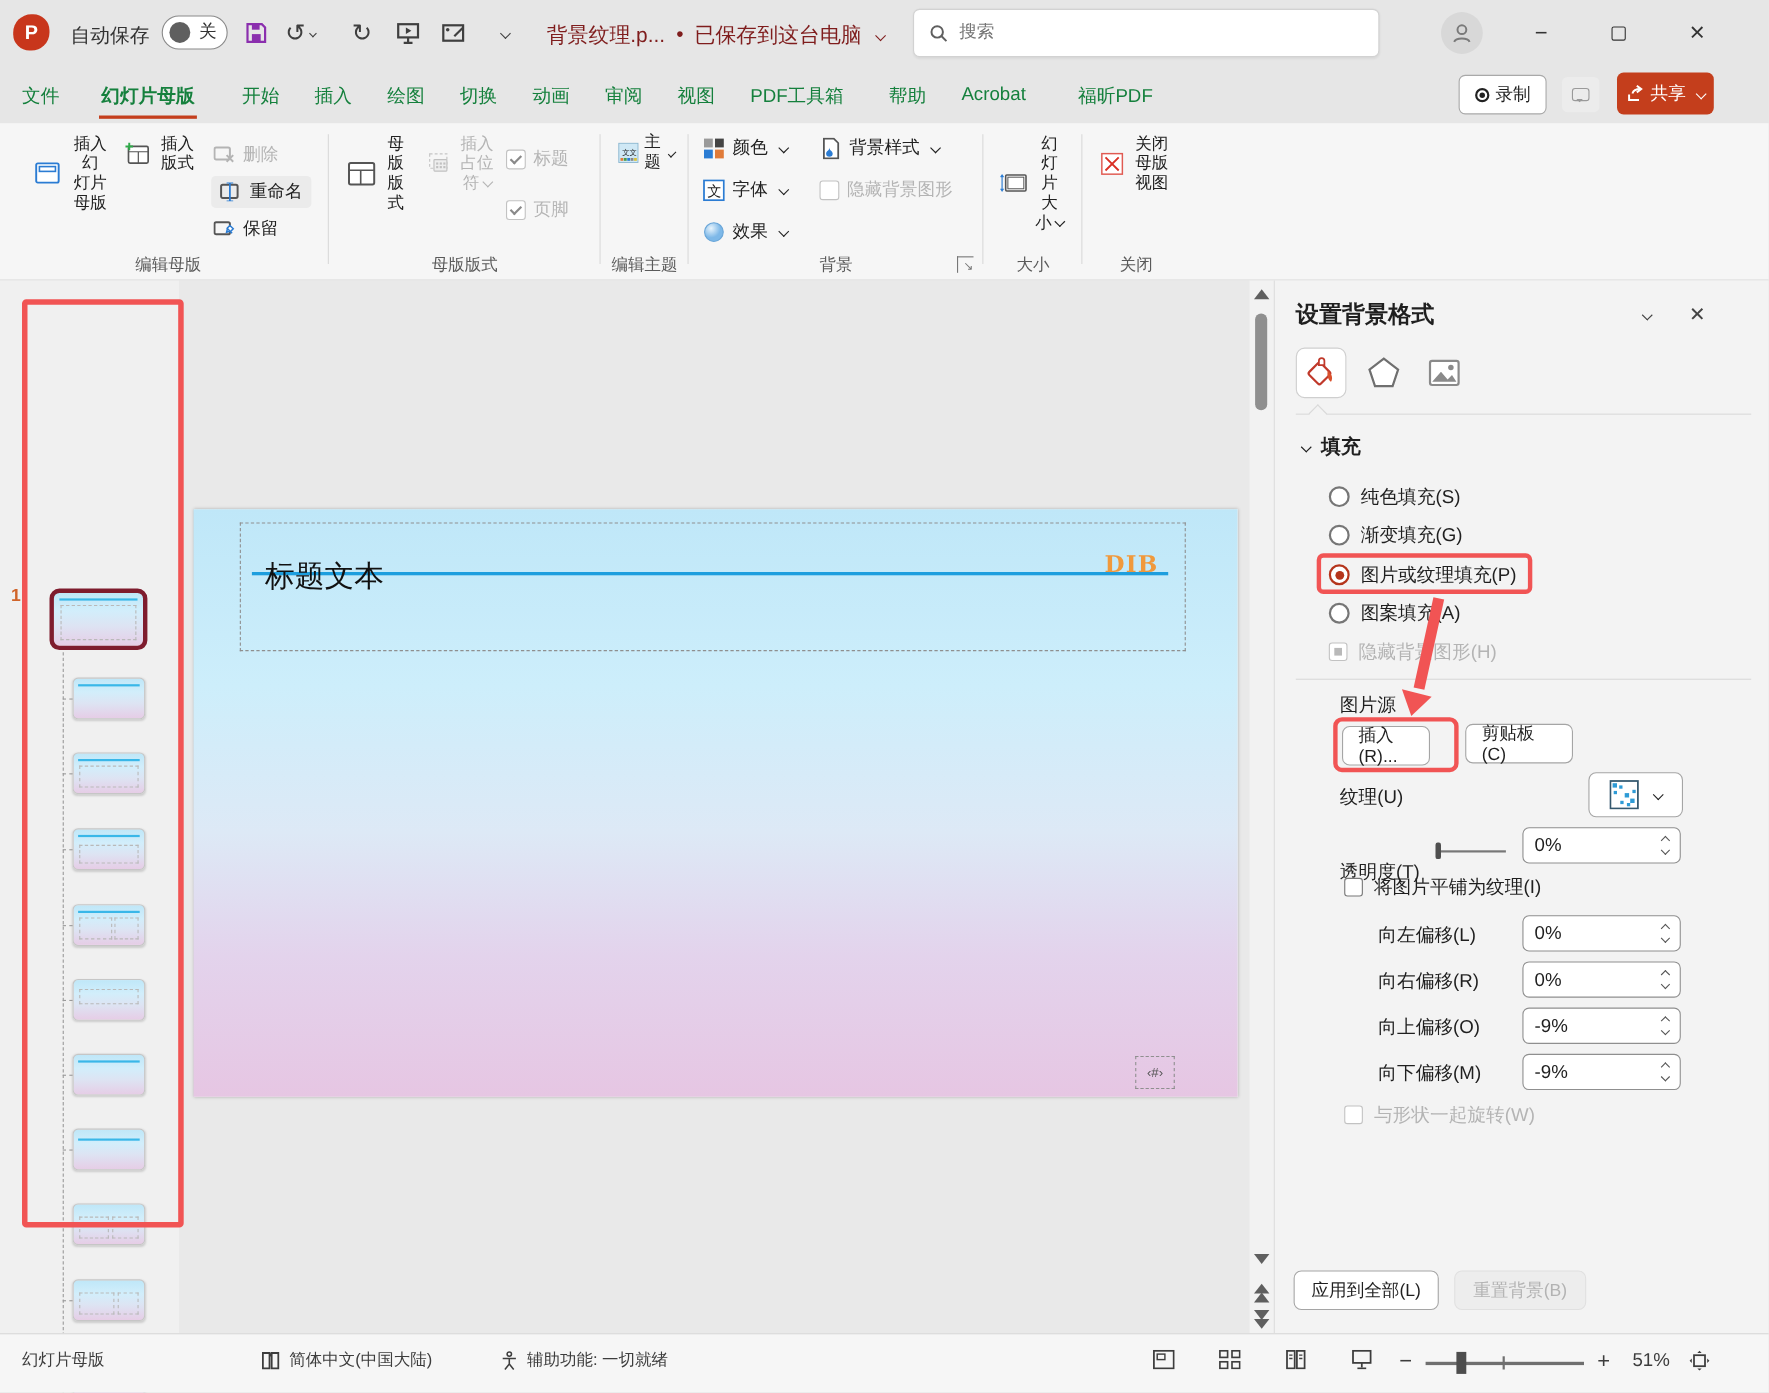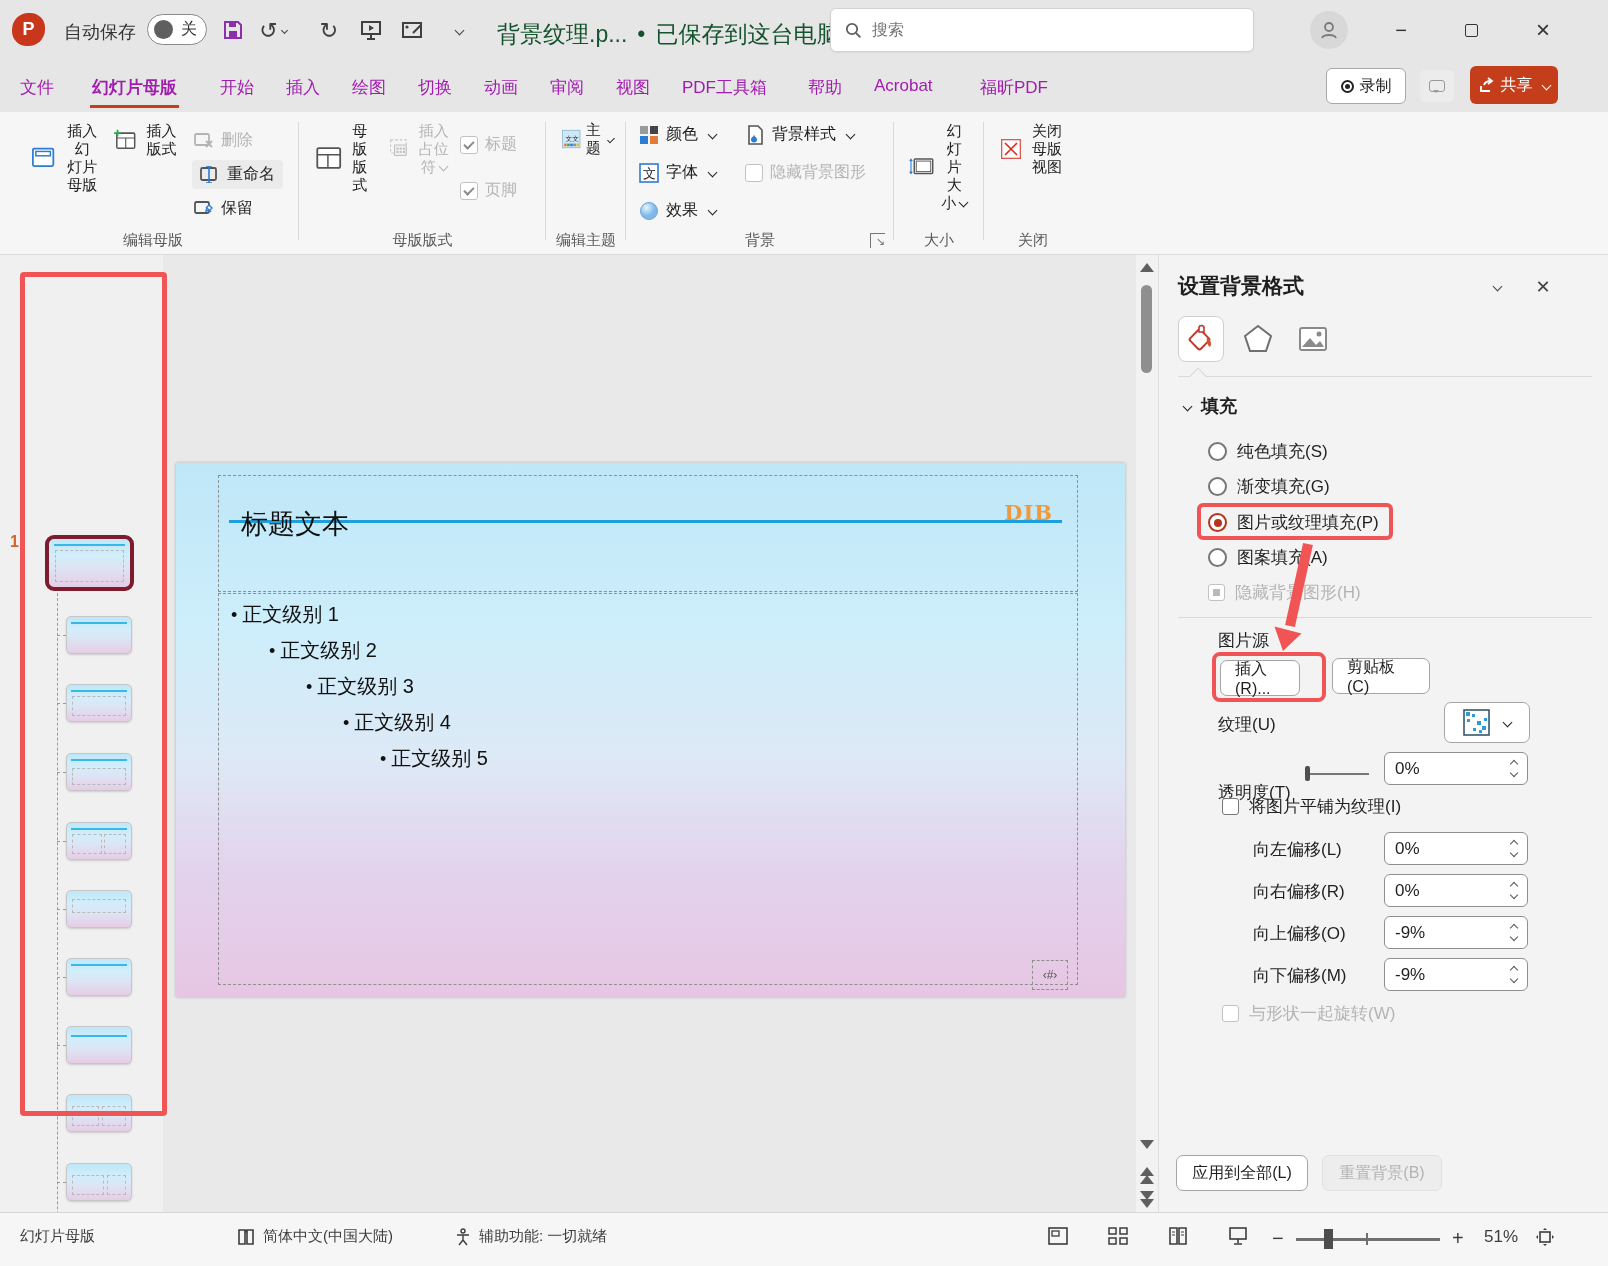--- a/index.html
+++ b/index.html
@@ -10,30 +10,30 @@
   .chev { display:inline-block; width:7px; height:7px; border-right:1.7px solid currentColor; border-bottom:1.7px solid currentColor; transform:rotate(45deg); margin-left:4px; vertical-align:2px; }
 
   
   .titlebar { left:0; top:0; width:1608px; height:60px; background:#e6e6e6; }
   .pp-logo { left:12px; top:13px; width:33px; height:33px; background:#c8361c; border-radius:50% 45% 50% 45%; color:#fff; font-weight:bold; font-size:18px; display:flex; align-items:center; justify-content:center; }
   .autosave-label { left:64px; top:20px; font-size:18px; color:#333; }
   .toggle { left:147px; top:14px; width:60px; height:31px; background:#fff; border:1px solid #8a8a8a; border-radius:16px; display:flex; align-items:center; padding:0 6px; gap:8px; }
   .toggle-knob { width:19px; height:19px; border-radius:50%; background:#5f5f5f; }
   .toggle-text { font-size:16px; color:#333; }
   .qat-icon { top:14px; width:34px; height:32px; display:flex; align-items:center; justify-content:center; font-size:22px; color:#3f3f3f; font-family:"DejaVu Sans",sans-serif; }
-  .doc-title { left:497px; top:19px; font-size:23px; color:#14532d; display:flex; gap:10px; align-items:center; }
+  .doc-title { left:497px; top:19px; font-size:19px; color:#7f1d1d; display:flex; gap:10px; align-items:center; }
   .searchbox { left:830px; top:8px; width:424px; height:44px; background:#fff; border:1px solid #d2d2d2; border-radius:6px; display:flex; align-items:center; padding:0 14px; gap:10px; box-shadow:0 1px 2px rgba(0,0,0,.06); }
   .searchbox input { border:none; outline:none; font-size:16px; color:#444; width:340px; background:transparent; font-family:inherit; }
   .avatar { left:1310px; top:11px; width:38px; height:38px; border-radius:50%; background:#d8d8d8; display:flex; align-items:center; justify-content:center; }
   .winbtn { top:12px; width:46px; height:36px; display:flex; align-items:center; justify-content:center; font-size:20px; color:#333; }
   .maxbox { width:13px; height:13px; border:1.6px solid #333; border-radius:2px; }
 
   
   .tabrow { left:0; top:60px; width:1608px; height:52px; background:#e6e6e6; }
-  .tab { top:10px; font-size:17px; color:#a21caf; padding:6px 2px; }
+  .tab { top:10px; font-size:17px; color:#15803d; padding:6px 2px; }
   .tab.active { font-weight:bold; border-bottom:3.5px solid #c43e1c; }
   .record-btn { left:1326px; top:8px; width:80px; height:36px; background:#fff; border:1px solid #a9a9a9; border-radius:6px; display:flex; align-items:center; justify-content:center; gap:6px; font-size:16px; }
   .rec-dot { width:13px; height:13px; border:2px solid #222; border-radius:50%; display:flex; align-items:center; justify-content:center; }
   .rec-dot::after { content:""; width:5px; height:5px; background:#222; border-radius:50%; }
   .comment-btn { left:1420px; top:10px; width:34px; height:32px; background:#ececec; border-radius:5px; display:flex; align-items:center; justify-content:center; }
   .bubble { width:16px; height:12px; border:1.6px solid #9a9a9a; border-radius:3px; position:relative; }
   .bubble::after { content:""; position:absolute; left:3px; bottom:-5px; border:3px solid transparent; border-top-color:#9a9a9a; }
   .share-btn { left:1470px; top:6px; width:88px; height:38px; background:#c43e1c; border-radius:6px; color:#fff; display:flex; align-items:center; justify-content:center; gap:6px; font-size:16px; }
 
   
@@ -439,27 +439,20 @@
 
 </div>
 
 <div class="abs mainarea"></div>
 <div class="abs slide">
   <div class="ph" style="left:42px;top:12px;width:860px;height:117px">
     <div class="slide-title-line" style="left:10px;top:44px;width:833px"></div>
     <span class="slide-title-text" style="left:10px;top:30px">标题文本</span>
     <span class="slide-logo">DIB</span>
   </div>
-  <div class="ph" style="left:42px;top:130px;width:860px;height:392px">
-    <span class="bullet" style="left:12px;top:7px">正文级别 1</span>
-    <span class="bullet" style="left:50px;top:43px">正文级别 2</span>
-    <span class="bullet" style="left:87px;top:79px">正文级别 3</span>
-    <span class="bullet" style="left:124px;top:115px">正文级别 4</span>
-    <span class="bullet" style="left:161px;top:151px">正文级别 5</span>
-  </div>
   <div class="ph" style="left:856px;top:497px;width:36px;height:30px;display:flex;align-items:center;justify-content:center;font-size:12px;color:#555">
     <span>‹#›</span>
   </div>
 </div>
 
 <div class="abs vscroll">
   <span class="tri up" style="top:8px"></span>
   <div class="vthumb"></div>
   <span class="tri down" style="top:885px"></span>
   <span class="tri up" style="top:912px"></span>

